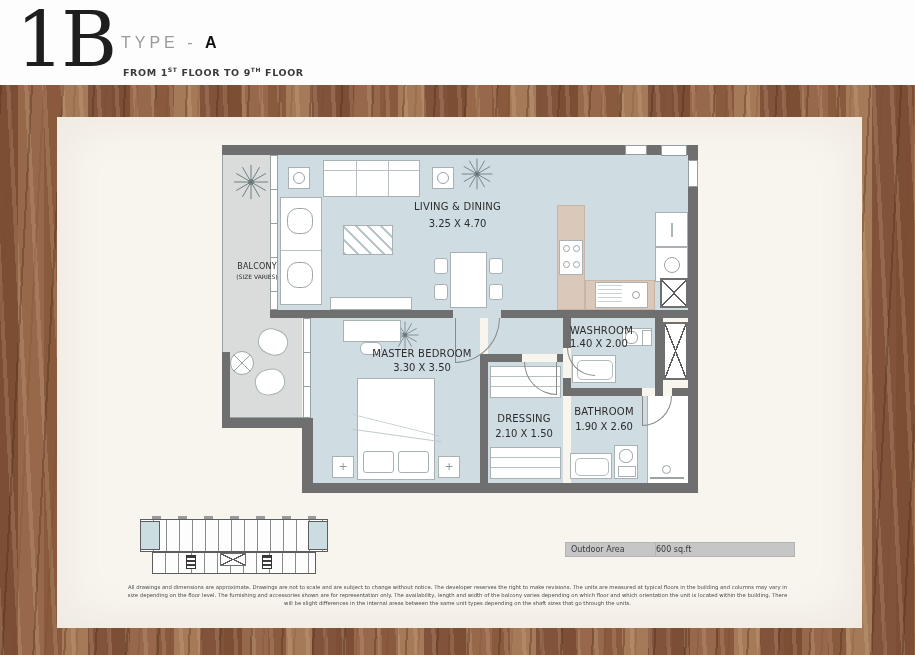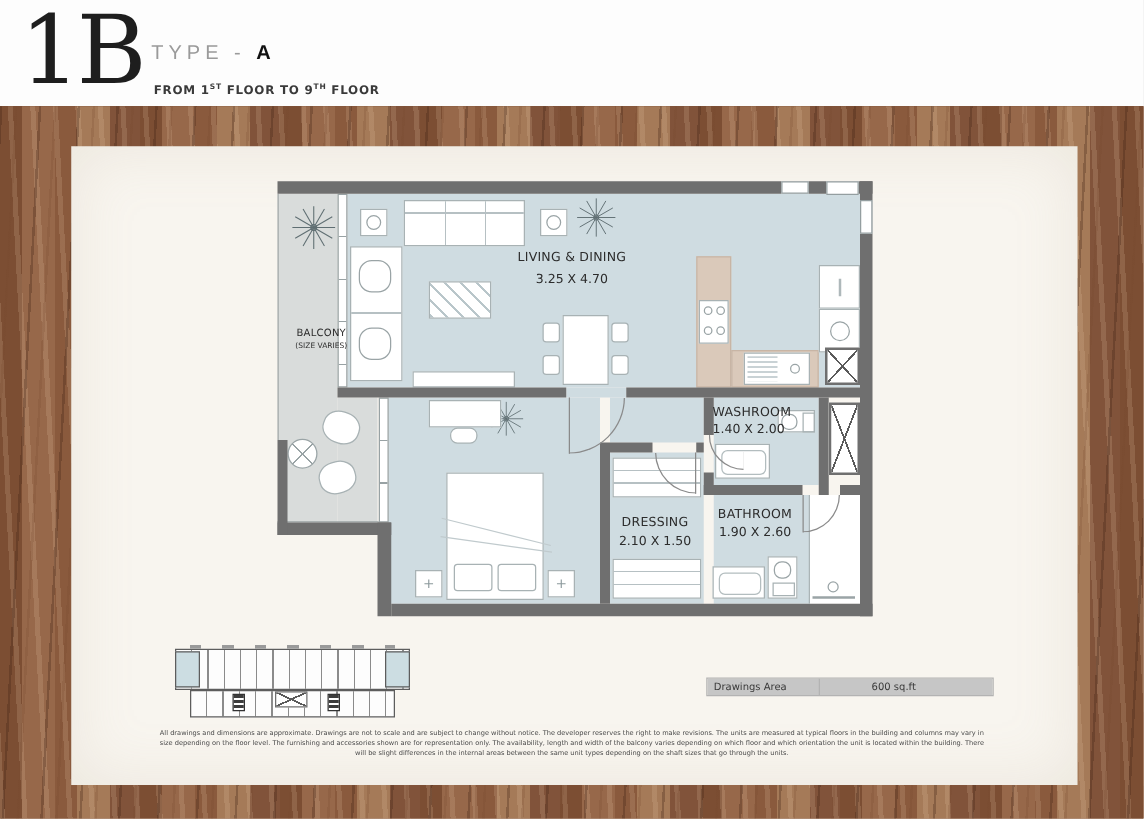--- a/index.html
+++ b/index.html
@@ -54,21 +54,21 @@
   .kp-lines{background-image:repeating-linear-gradient(90deg,rgba(0,0,0,0) 0 12px,#8b8b8b 12px 13px)}
   .kp-unit{position:absolute;background:#ccdde2;border:1px solid #5d5d5d;box-sizing:border-box}
   .kp-core{position:absolute;background:repeating-linear-gradient(180deg,#3c3c3c 0 2px,#fff 2px 4px);border:1px solid #333;box-sizing:border-box}
 
   
   .atable{position:absolute;left:565px;top:542px;width:228px;border:1px solid #b3b3b3;
           background:#fff;font-size:8px;color:#3a3a3a}
   .arow{display:flex;height:13px;line-height:13px;border-bottom:1px solid #b3b3b3}
   .arow:last-child{border-bottom:none;background:#c6c6c6}
   .acell-l{width:84px;padding-left:5px;border-right:1px solid #b3b3b3}
-  .acell-v{flex:1;text-align:center;padding-right:20px}
+  .acell-v{flex:1;text-align:left;padding-right:20px}
 
   .disclaimer{position:absolute;left:125px;top:584px;width:665px;font-size:5.3px;
           line-height:1.5;text-align:center;color:#4a4a4a}
 </style>
 </head>
 <body>
 
 <div class="page">
 
   <div class="code">1B</div>
@@ -265,20 +265,24 @@
     <div class="leaf" style="left:420px;top:251px;width:1px;height:30px"></div>
 
     <div class="lbl" style="left:153px;top:56px;width:165px">
       <div class="nm">LIVING &amp; DINING</div>
       <div class="dm">3.25 X 4.70</div>
     </div>
     <div class="lbl" style="left:0px;top:118px;width:70px">
       <div class="nm" style="font-size:8px">BALCONY</div>
       <div class="dm" style="font-size:6px;margin-top:2px">(SIZE VARIES)</div>
     </div>
+    <div class="lbl" style="left:110px;top:203px;width:180px">
+      <div class="nm">MASTER BEDROOM</div>
+      <div class="dm" style="margin-top:3px">3.30 X 3.50</div>
+    </div>
     <div class="lbl" style="left:262px;top:268px;width:80px">
       <div class="nm">DRESSING</div>
       <div class="dm" style="margin-top:4px">2.10 X 1.50</div>
     </div>
     <div class="lbl" style="left:348px;top:180px;width:80px;text-align:left">
       <div class="nm">WASHROOM</div>
       <div class="dm" style="margin-top:2px">1.40 X 2.00</div>
     </div>
     <div class="lbl" style="left:339px;top:261px;width:86px">
       <div class="nm">BATHROOM</div>
@@ -292,20 +296,20 @@
     <div class="kp-unit" style="left:2px;top:7px;width:20px;height:29px"></div>
     <div class="kp-unit" style="left:170px;top:7px;width:20px;height:29px"></div>
     <div class="kp-band kp-lines" style="left:14px;top:38px;width:164px;height:22px"></div>
     <div class="kp-core" style="left:48px;top:41px;width:10px;height:14px"></div>
     <div class="xbox" style="left:82px;top:39px;width:26px;height:13px;border-width:1px"></div>
     <div class="kp-core" style="left:124px;top:41px;width:10px;height:14px"></div>
   </div>
 
   <div class="atable">
     <div class="arow">
-      <div class="acell-l">Drawings Area</div>
+      <div class="acell-l">Outdoor Area</div>
       <div class="acell-v">600 sq.ft</div>
     </div>
   </div>
 
   <div class="disclaimer">All drawings and dimensions are approximate. Drawings are not to scale and are subject to change without notice. The developer reserves the right to make revisions. The units are measured at typical floors in the building and columns may vary in size depending on the floor level. The furnishing and accessories shown are for representation only. The availability, length and width of the balcony varies depending on which floor and which orientation the unit is located within the building. There will be slight differences in the internal areas between the same unit types depending on the shaft sizes that go through the units.</div>
 
 </div>
 
 </body></html>

